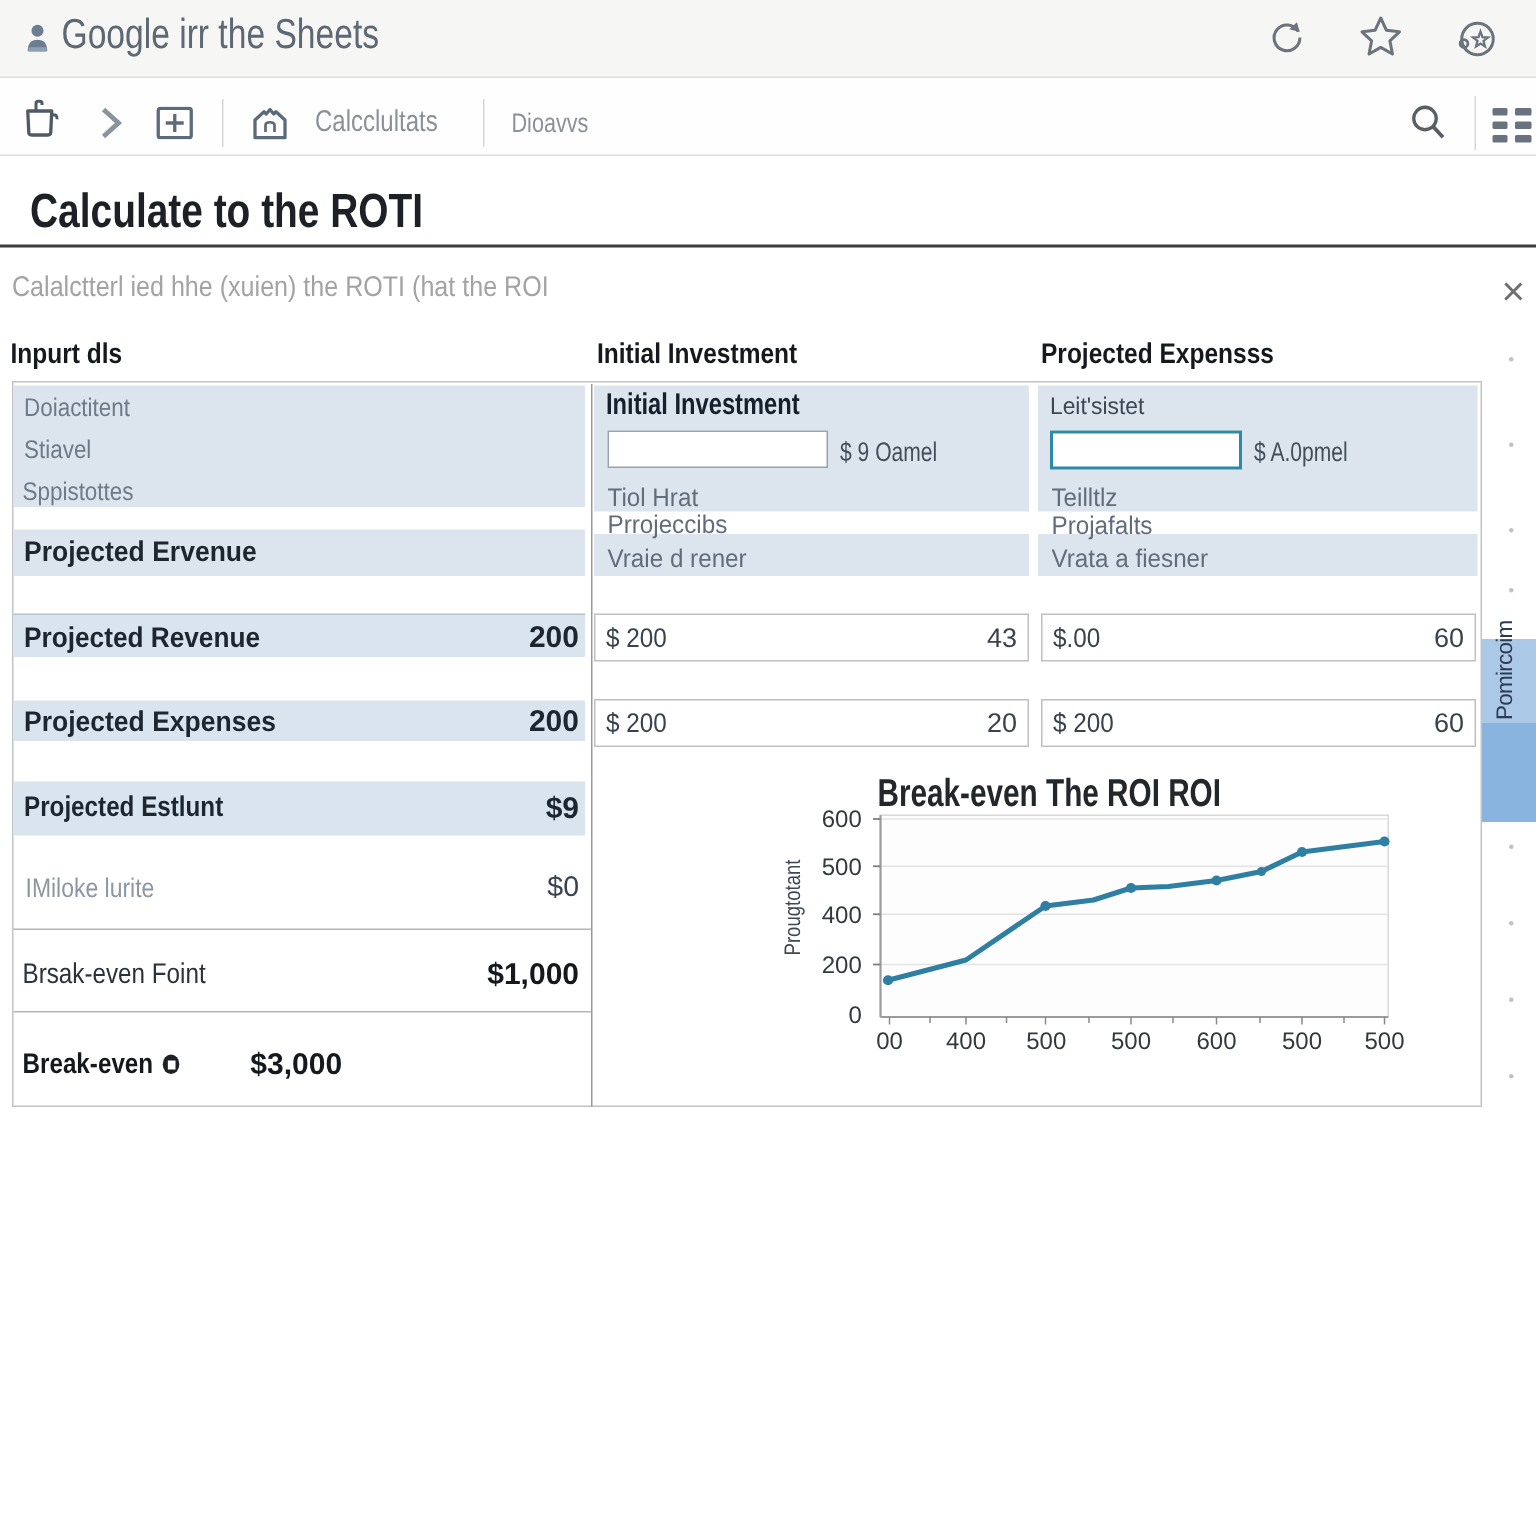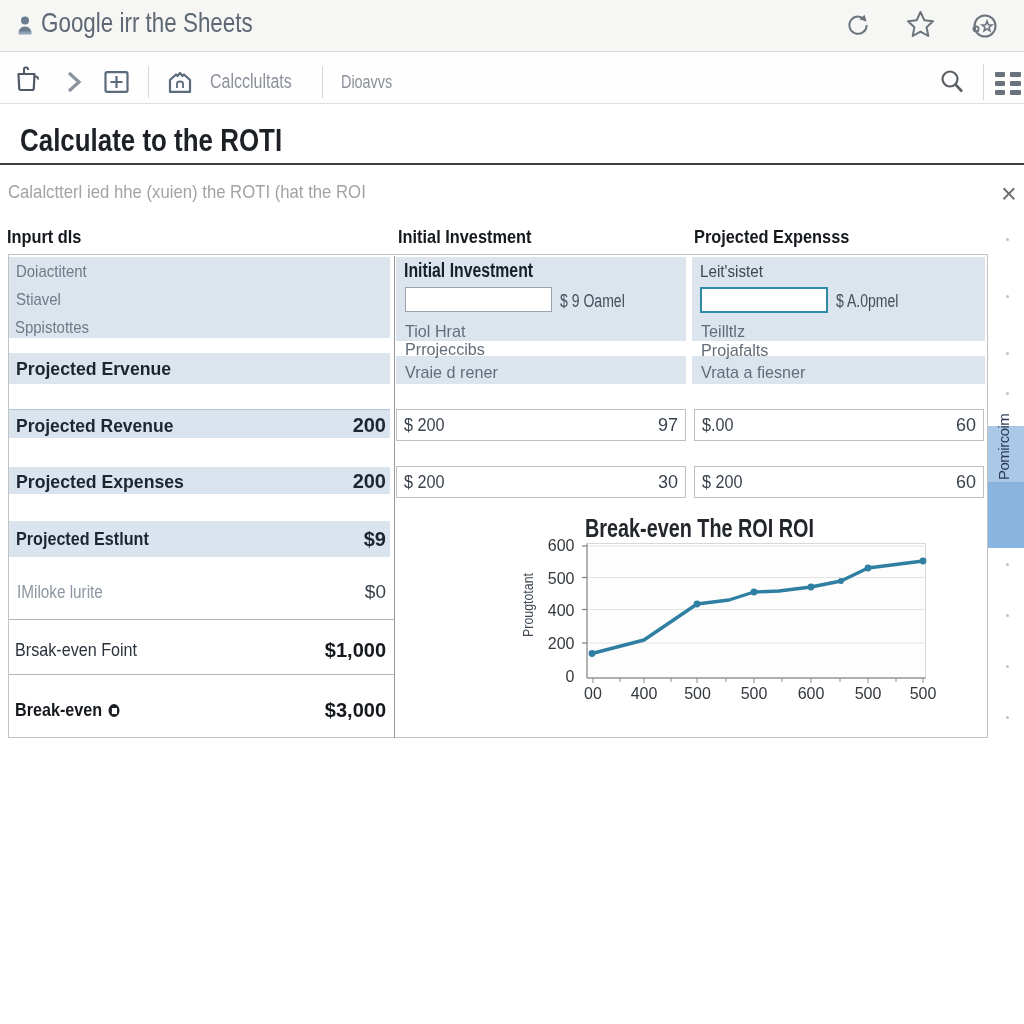--- a/index.html
+++ b/index.html
@@ -104,49 +104,49 @@
 <div class="abs cx" style="left:836px;top:291px;font-size:18px;color:#444e59;transform:scaleX(0.78);">$ A.0pmel</div>
 <div class="abs cx" style="left:701px;top:322px;font-size:17px;color:#626d79;transform:scaleX(0.95);">Teilltlz</div>
 <div class="abs cx" style="left:701px;top:341px;font-size:17px;color:#626d79;transform:scaleX(0.95);">Projafalts</div>
 <div class="abs cx" style="left:701px;top:363px;font-size:17px;color:#626d79;transform:scaleX(0.95);">Vrata a fiesner</div>
 
 <div class="abs" style="left:9px;top:409px;width:381px;height:29px;background:#d9e4ef;border-top:1px solid rgba(140,155,175,0.45);"></div>
 <div class="abs cx" style="left:16px;top:411px;height:29px;line-height:29px;font-size:19px;font-weight:bold;color:#1d252f;transform:scaleX(0.92);">Projected Revenue</div>
 <div class="abs" style="left:9px;top:411px;width:377px;height:29px;line-height:29px;font-size:20px;font-weight:bold;color:#1d252f;text-align:right;">200</div>
 <div class="abs" style="left:396px;top:409px;width:290px;height:32px;background:#fff;border:1px solid #c0c0c0;"></div>
 <div class="abs cx" style="left:404px;top:409px;height:32px;line-height:32px;font-size:18px;color:#39424d;transform:scaleX(0.9);">$ 200</div>
-<div class="abs" style="left:396px;top:409px;width:282px;height:32px;line-height:32px;font-size:18px;color:#39424d;text-align:right;">97</div>
+<div class="abs" style="left:396px;top:409px;width:282px;height:32px;line-height:32px;font-size:18px;color:#39424d;text-align:right;">43</div>
 <div class="abs" style="left:694px;top:409px;width:290px;height:32px;background:#fff;border:1px solid #c0c0c0;"></div>
 <div class="abs cx" style="left:702px;top:409px;height:32px;line-height:32px;font-size:18px;color:#39424d;transform:scaleX(0.9);">$.00</div>
 <div class="abs" style="left:694px;top:409px;width:282px;height:32px;line-height:32px;font-size:18px;color:#39424d;text-align:right;">60</div>
 
 <div class="abs" style="left:9px;top:467px;width:381px;height:27px;background:#d9e4ef;"></div>
 <div class="abs cx" style="left:16px;top:467px;height:29px;line-height:29px;font-size:19px;font-weight:bold;color:#1d252f;transform:scaleX(0.93);">Projected Expenses</div>
 <div class="abs" style="left:9px;top:467px;width:377px;height:29px;line-height:29px;font-size:20px;font-weight:bold;color:#1d252f;text-align:right;">200</div>
 <div class="abs" style="left:396px;top:466px;width:290px;height:32px;background:#fff;border:1px solid #c0c0c0;"></div>
 <div class="abs cx" style="left:404px;top:466px;height:32px;line-height:32px;font-size:18px;color:#39424d;transform:scaleX(0.9);">$ 200</div>
-<div class="abs" style="left:396px;top:466px;width:282px;height:32px;line-height:32px;font-size:18px;color:#39424d;text-align:right;">30</div>
+<div class="abs" style="left:396px;top:466px;width:282px;height:32px;line-height:32px;font-size:18px;color:#39424d;text-align:right;">20</div>
 <div class="abs" style="left:694px;top:466px;width:290px;height:32px;background:#fff;border:1px solid #c0c0c0;"></div>
 <div class="abs cx" style="left:702px;top:466px;height:32px;line-height:32px;font-size:18px;color:#39424d;transform:scaleX(0.9);">$ 200</div>
 <div class="abs" style="left:694px;top:466px;width:282px;height:32px;line-height:32px;font-size:18px;color:#39424d;text-align:right;">60</div>
 
 <div class="abs" style="left:9px;top:521px;width:381px;height:36px;background:#d9e4ef;"></div>
 <div class="abs cx" style="left:16px;top:521px;height:36px;line-height:36px;font-size:19px;font-weight:bold;color:#1d252f;transform:scaleX(0.85);">Projected Estlunt</div>
 <div class="abs" style="left:9px;top:521px;width:377px;height:36px;line-height:36px;font-size:20px;font-weight:bold;color:#1d252f;text-align:right;">$9</div>
 
 <div class="abs cx" style="left:17px;top:576px;height:32px;line-height:32px;font-size:18px;color:#8c97a2;transform:scaleX(0.85);">IMiloke lurite</div>
 <div class="abs" style="left:9px;top:576px;width:377px;height:32px;line-height:32px;font-size:19px;color:#39424d;text-align:right;">$0</div>
 
 <div class="abs" style="left:9px;top:619px;width:385px;height:1px;background:#b5b5b5;"></div>
 <div class="abs cx" style="left:15px;top:634px;height:32px;line-height:32px;font-size:19px;color:#2a323c;transform:scaleX(0.85);">Brsak-even Foint</div>
 <div class="abs" style="left:9px;top:634px;width:377px;height:32px;line-height:32px;font-size:20px;font-weight:bold;color:#15191e;text-align:right;">$1,000</div>
 <div class="abs" style="left:9px;top:674px;width:385px;height:1px;background:#b5b5b5;"></div>
 
 <div class="abs cx" style="left:15px;top:694px;height:32px;line-height:32px;font-size:19px;font-weight:bold;color:#15191e;transform:scaleX(0.85);">Break-even <span style="display:inline-block;margin-left:2px;width:13px;height:13px;border-radius:50%;background:#1d2126;position:relative;top:1px;"><span style="display:block;width:6px;height:6px;background:#fff;margin:3.5px 0 0 4px;"></span></span></div>
-<div class="abs" style="left:9px;top:694px;width:377px;height:32px;line-height:32px;font-size:20px;font-weight:bold;color:#15191e;text-align:right;">$3,000</div>
+<div class="abs" style="left:9px;top:694px;width:377px;height:32px;line-height:32px;font-size:20px;font-weight:bold;color:#15191e;text-align:center;">$3,000</div>
 
 <svg class="abs" style="left:500px;top:505px;" width="470" height="215" viewBox="0 0 470 215">
   <text x="85" y="32" font-size="26" font-weight="bold" fill="#23272c" font-family="Liberation Sans" textLength="229" lengthAdjust="spacingAndGlyphs">Break-even The ROI ROI</text>
   <rect x="87" y="38.5" width="338.5" height="134.5" fill="#fdfdfd" stroke="#d8d8d8" stroke-width="1"></rect>
   <g stroke="#e4e4e4" stroke-width="1">
     <line x1="87" y1="41" x2="425.5" y2="41"></line>
     <line x1="87" y1="72.5" x2="425.5" y2="72.5"></line>
     <line x1="87" y1="104.5" x2="425.5" y2="104.5"></line>
     <line x1="87" y1="138" x2="425.5" y2="138"></line>
   </g>

